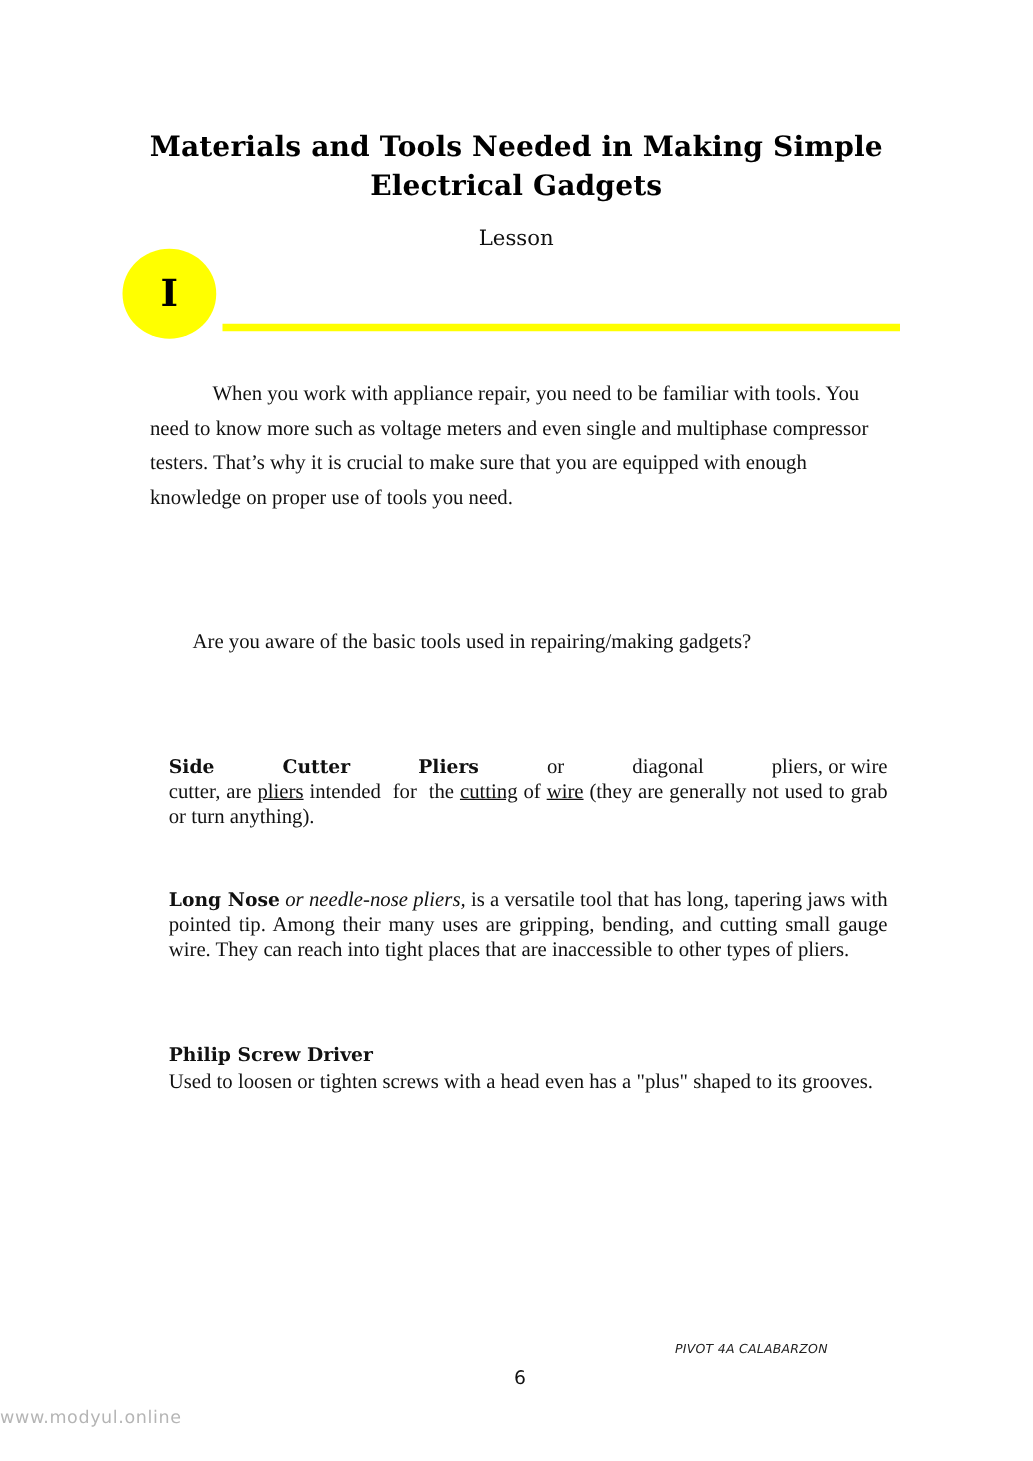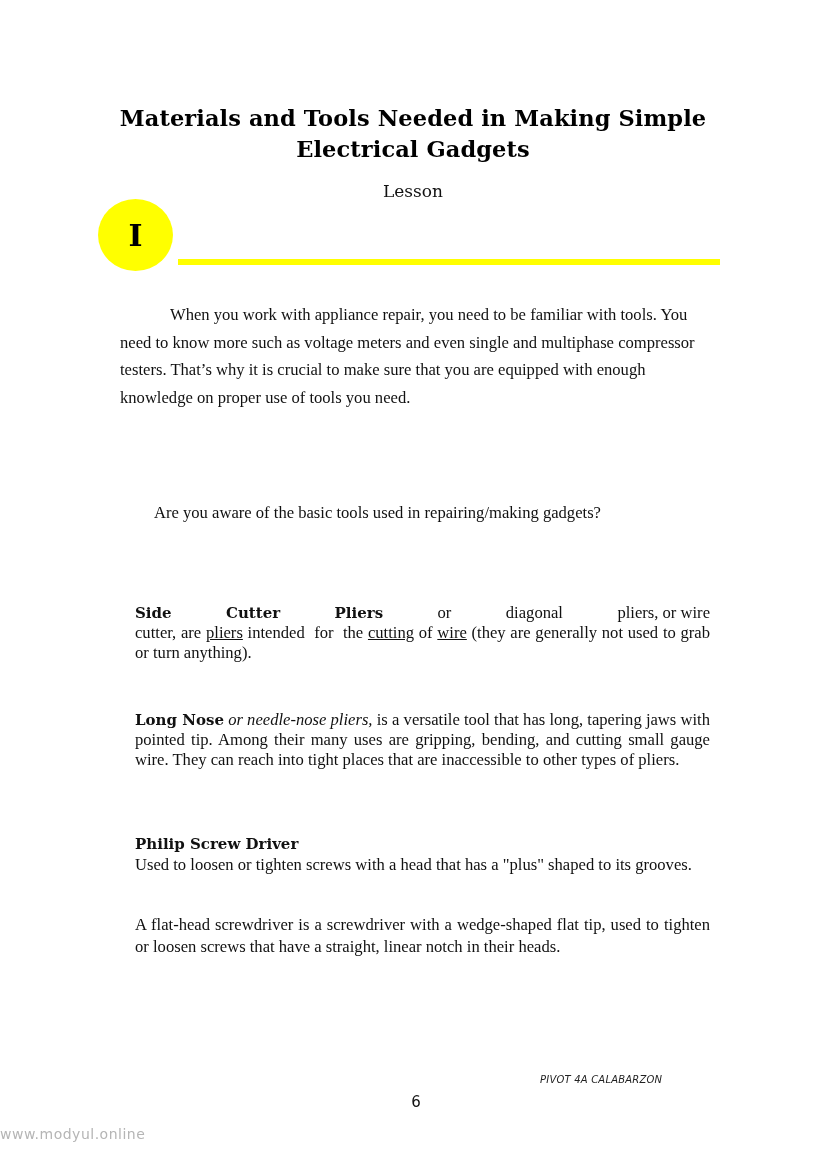--- a/index.html
+++ b/index.html
@@ -208,24 +208,23 @@
     <div style="text-align: justify;"><span>cutter, are </span><span class="u">pliers</span><span style="white-space: pre;"> intended  for  the </span><span class="u">cutting</span><span style="white-space: pre;"> of </span><span class="u">wire</span><span> (they  are  generally not used to grab or turn anything).</span></div>
   </div>
 
   <div class="item long-nose">
     <b>Long Nose</b>
     <i>or needle-nose pliers,</i><span> is a versatile tool that has long, tapering jaws with pointed tip. Among their many uses are gripping, bending, and cutting small gauge wire. They can reach into tight places that are inaccessible to other types of pliers.</span>
   </div>
 
   <div class="item philip">
     <span class="tool-heading">Philip Screw Driver</span>
-    <span class="desc">Used to loosen or tighten screws with a head that has a "plus" shaped to its grooves.</span>
+    <span class="desc">Used to loosen or tighten screws with a head even has a "plus" shaped to its grooves.</span>
   </div>
 
   <div class="item flat">
-    <span class="desc">A flat-head screwdriver is a screwdriver with a wedge-shaped flat tip, used to tighten or loosen screws that have a straight, linear notch in their heads.</span>
   </div>
 
   <div class="footer-source">PIVOT 4A CALABARZON</div>
   <div class="page-number">6</div>
   <div class="watermark">www.modyul.online</div>
 
 </div>
 
 </body></html>

